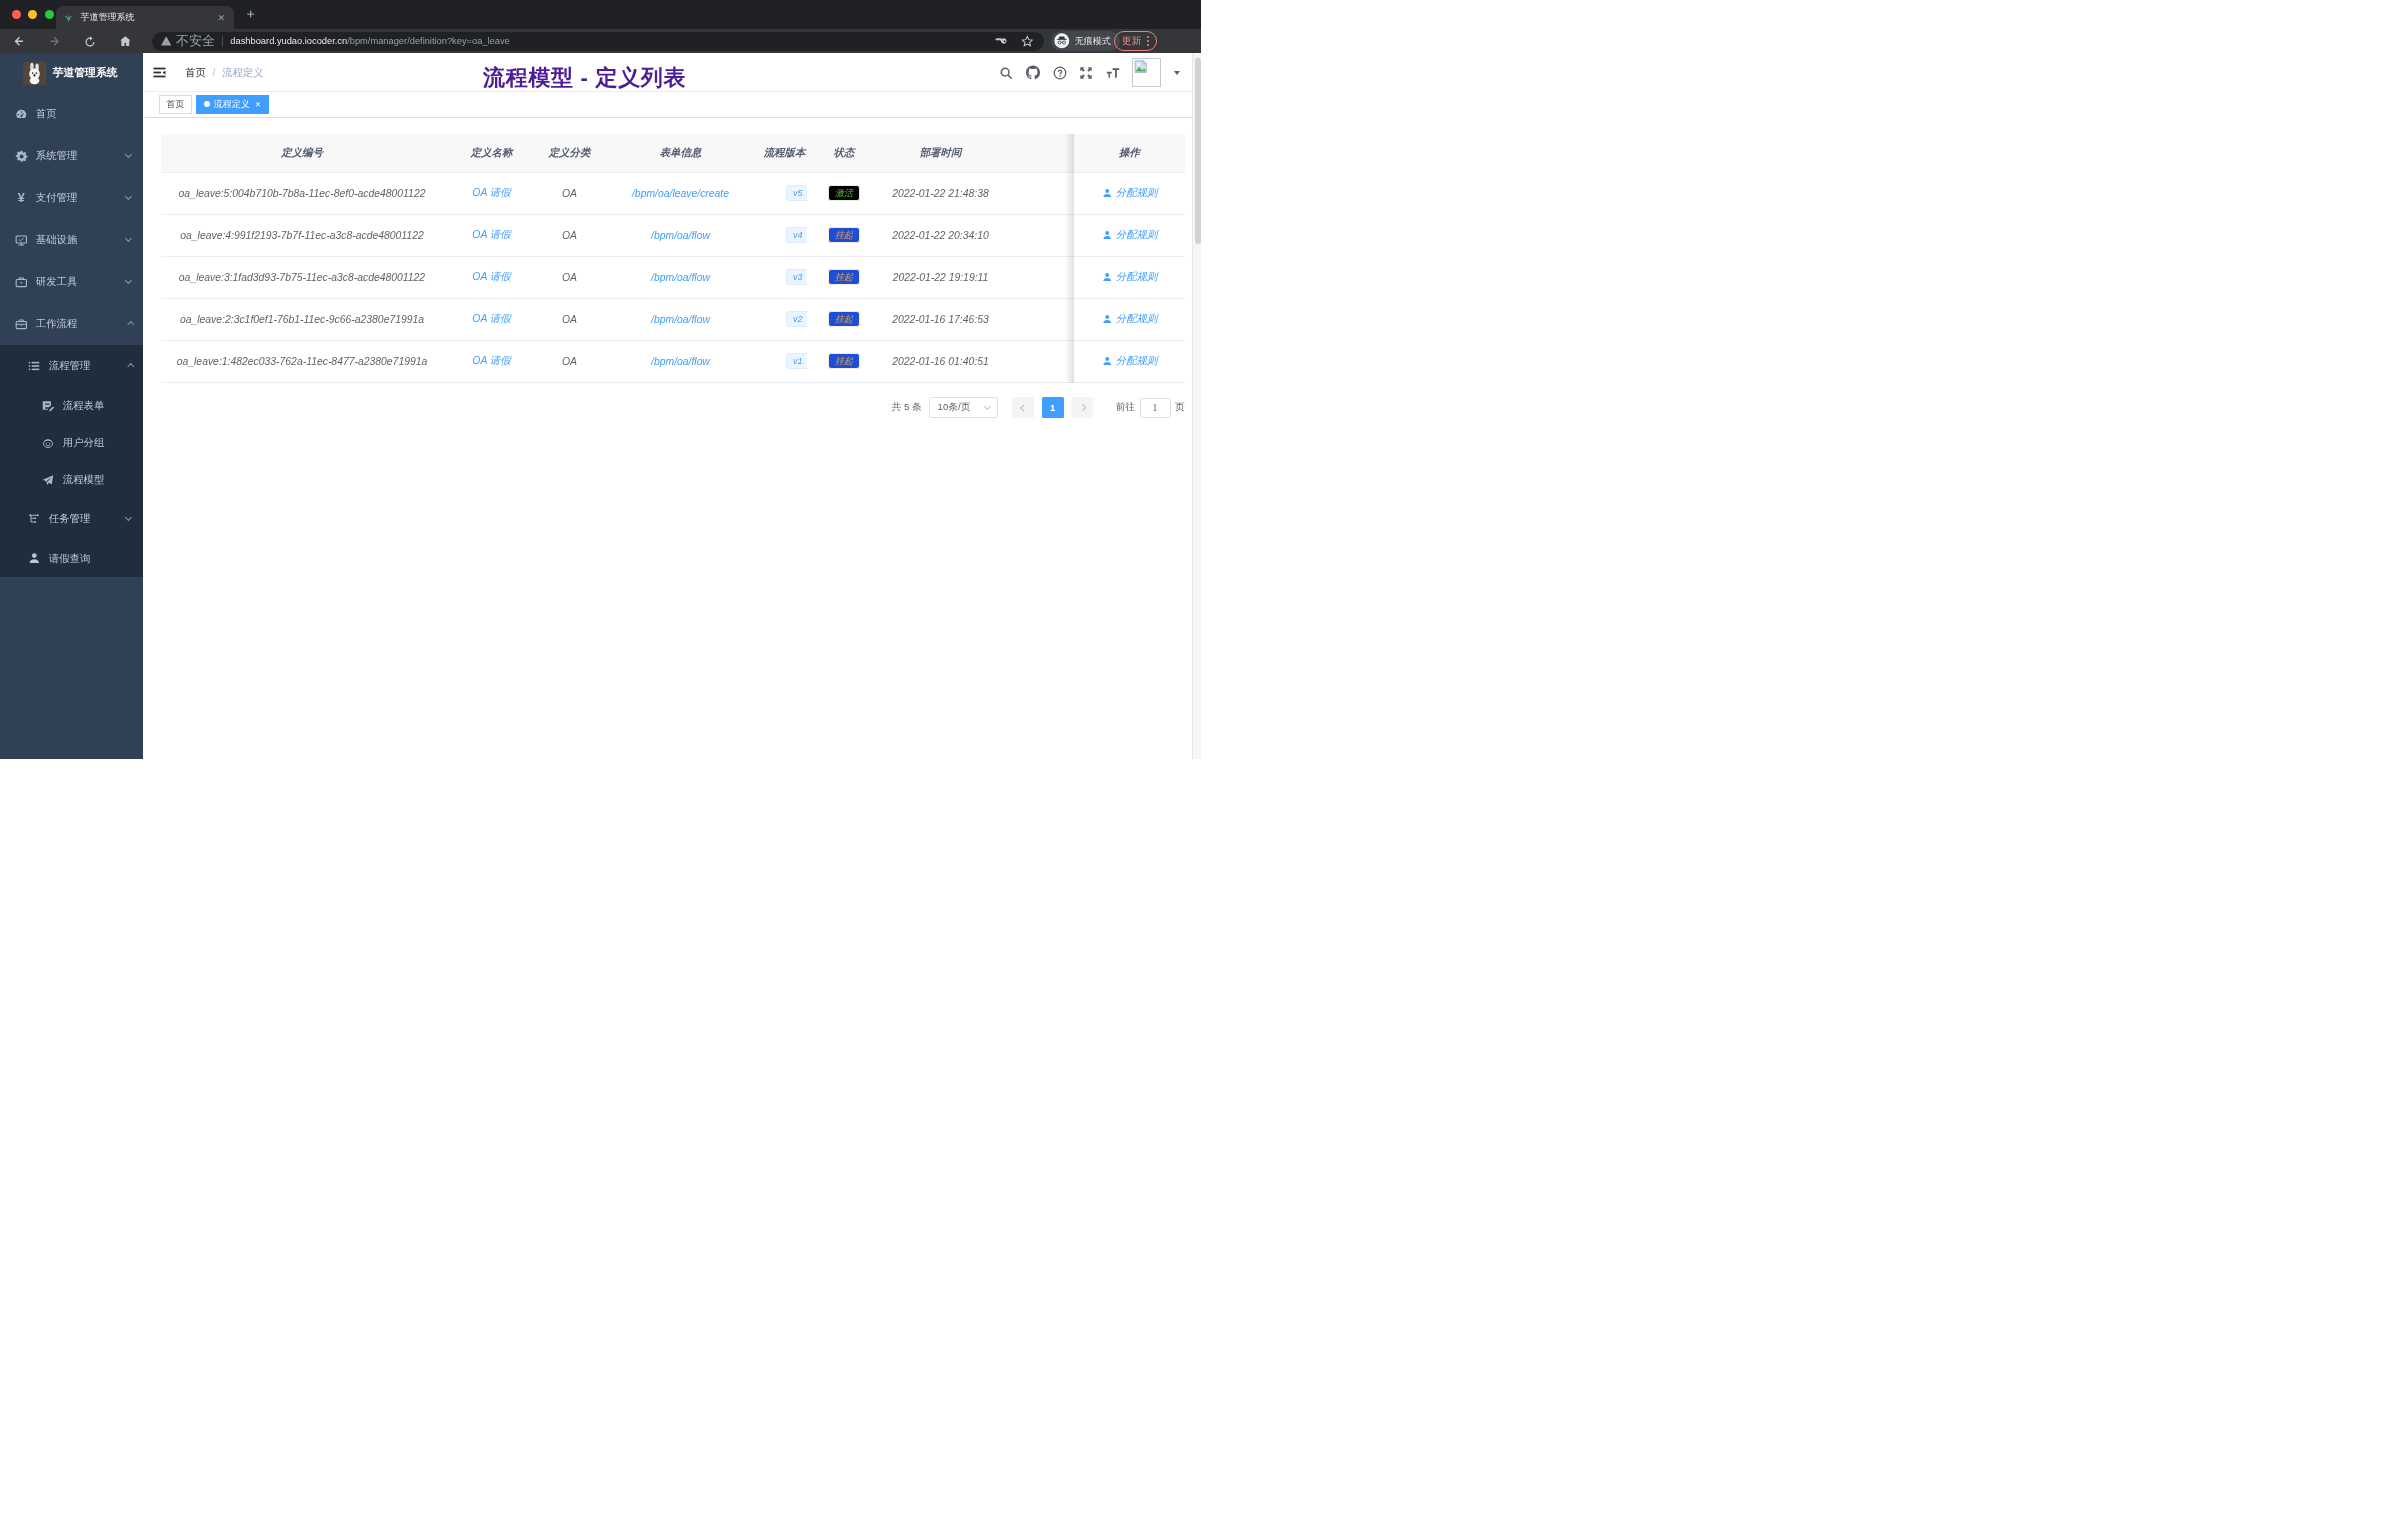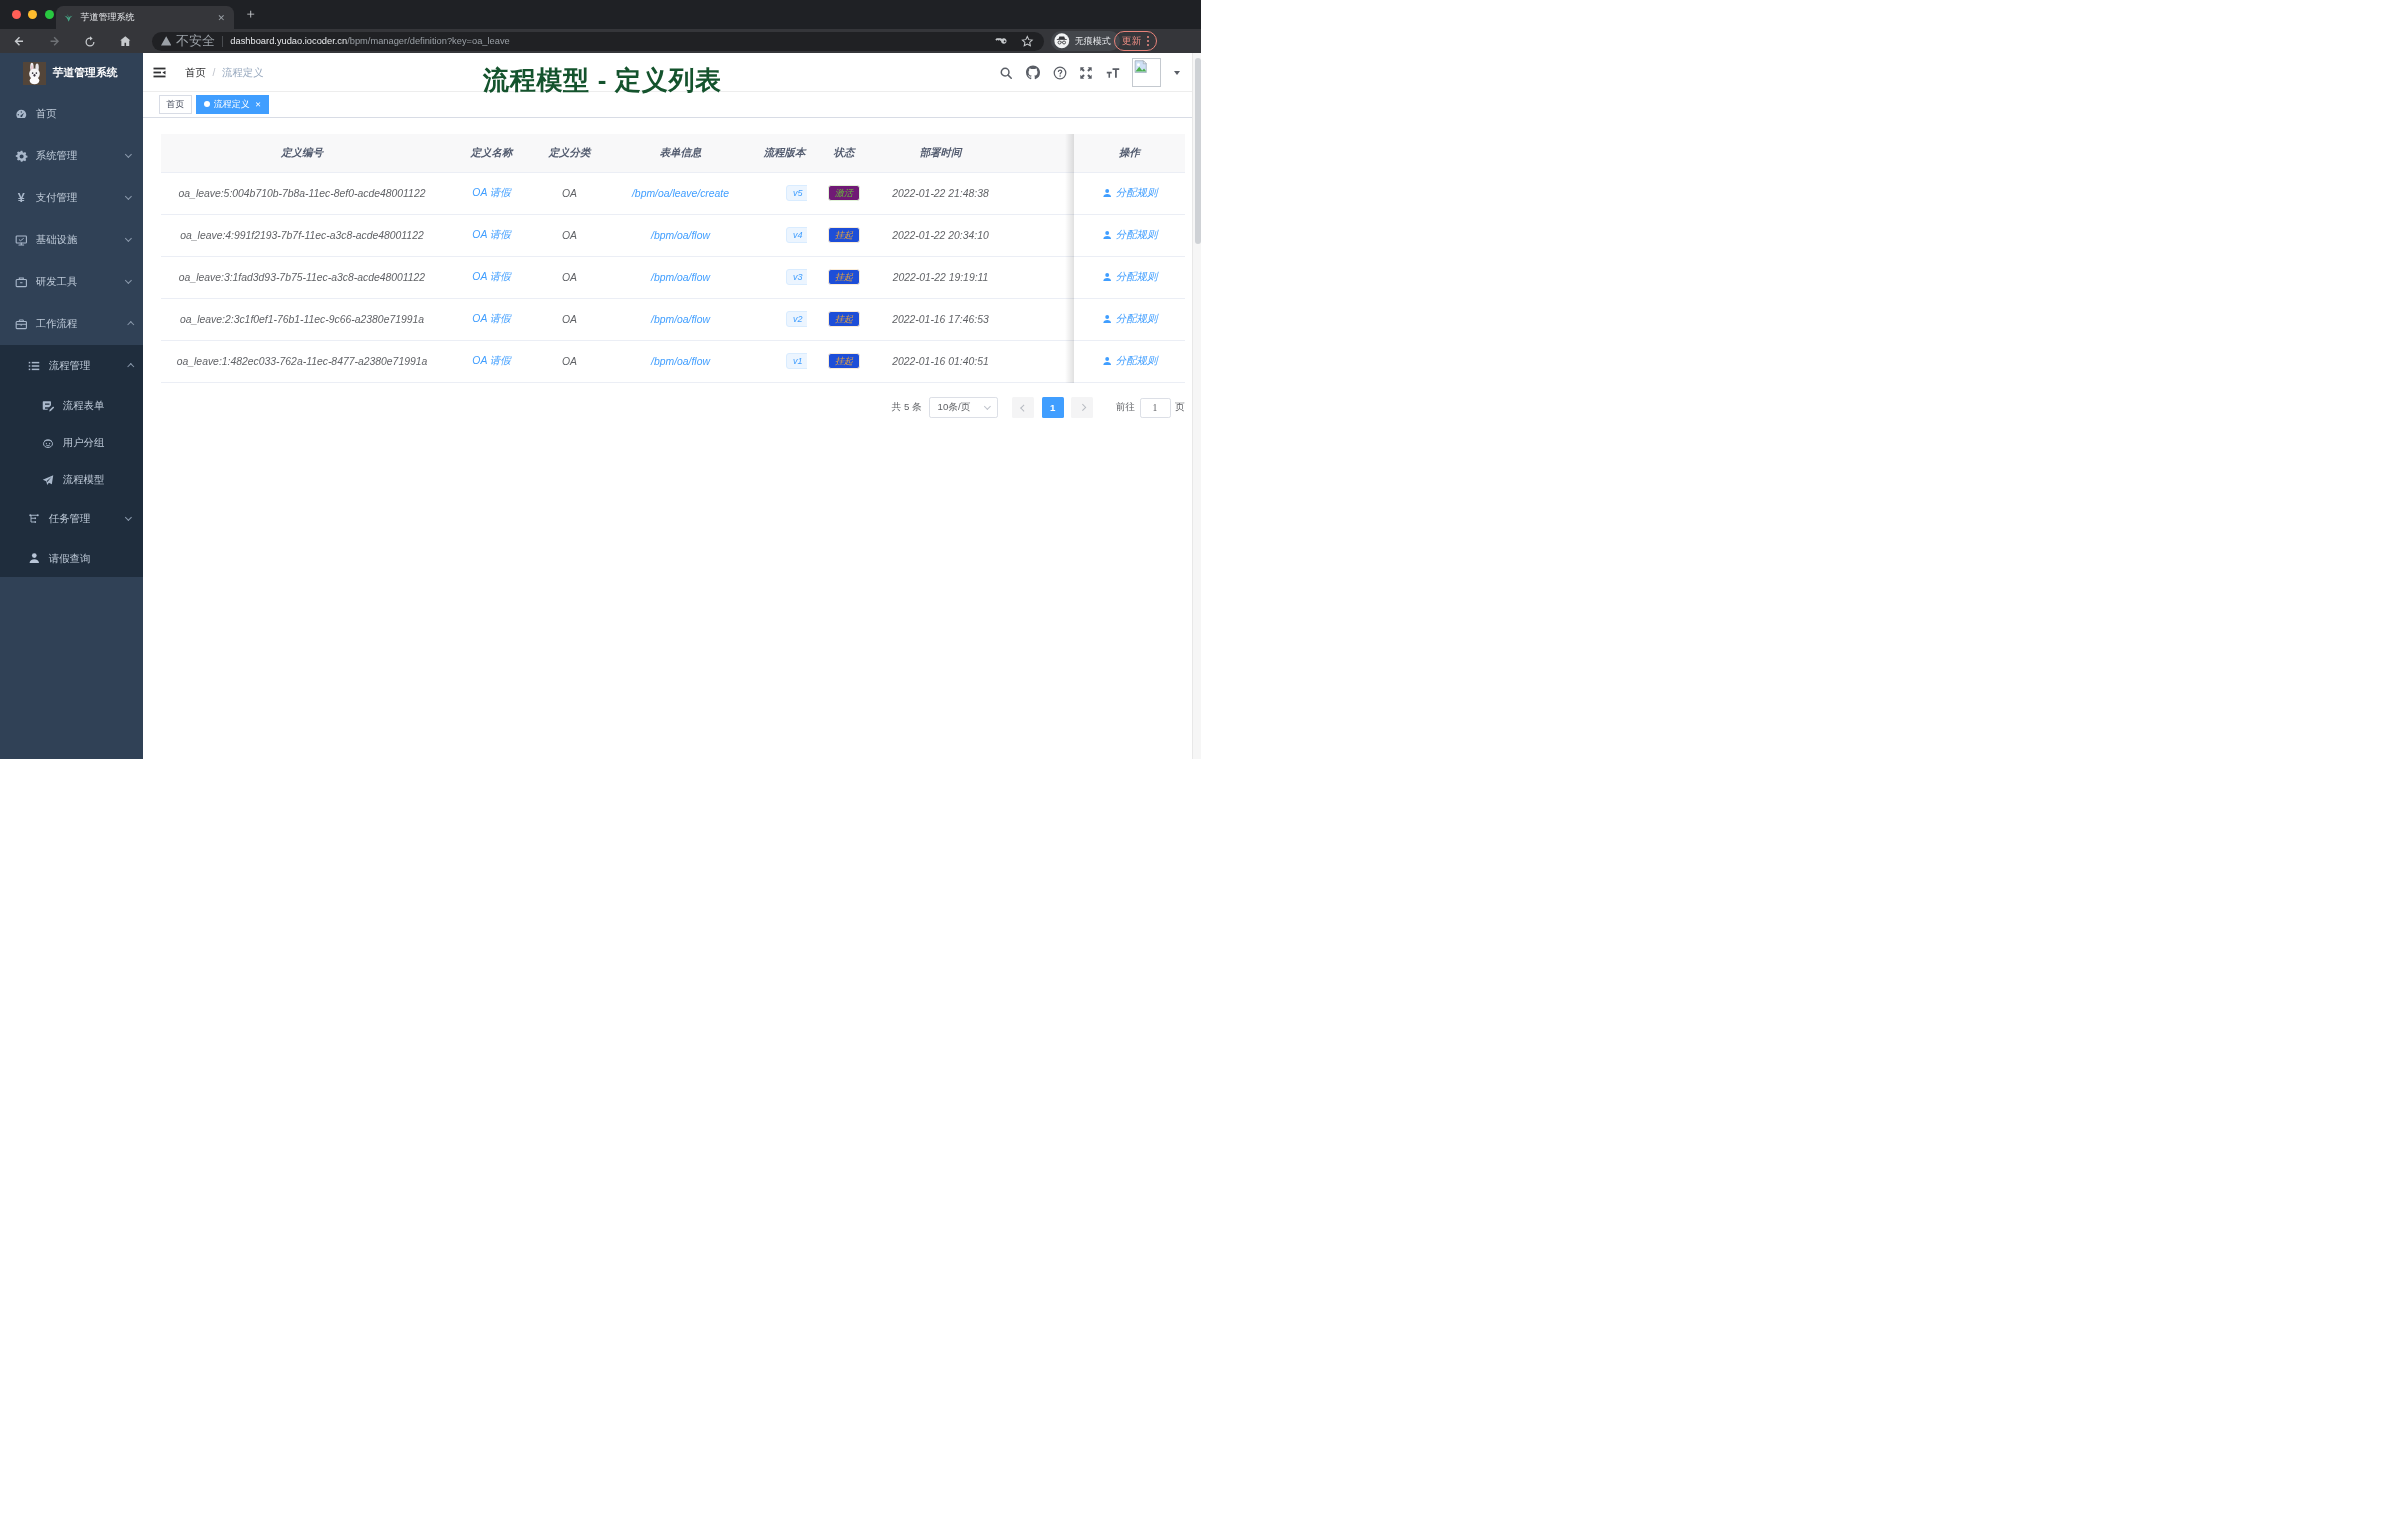--- a/index.html
+++ b/index.html
@@ -68,33 +68,33 @@
   .caret-down { width:0; height:0; border-left:3.7px solid transparent; border-right:3.7px solid transparent; border-top:4.5px solid #5a5e66; }
 
   .tagsbar { position:absolute; top:39px; left:0; right:0; height:26px; background:#fff; border-bottom:0.7px solid #d8dce5;
              display:flex; align-items:center; padding-left:15.6px; gap:4.5px; }
   .vtag { height:19.3px; display:flex; align-items:center; padding:0 6.7px; border:0.7px solid #d8dce5; background:#fff;
           color:#495060; font-size:9px; gap:3.7px; }
   .vtag.active { background:#409eff; border-color:#409eff; color:#fff; }
   .vtag .dot { width:6px; height:6px; border-radius:50%; background:#fff; }
   .vtag .tclose { font-size:7.4px; margin-left:1.5px; }
 
-  .annotation { position:absolute; left:340px; top:10.4px; font-size:26px; font-weight:bold; color:#14532d;
+  .annotation { position:absolute; left:340px; top:10.4px; font-size:22px; font-weight:bold; color:#4c1d95;
                 white-space:nowrap; z-index:20; pointer-events:none; letter-spacing:0.7px; }
 
   
   .table-wrap { position:absolute; left:18px; top:81px; width:1024px; }
   table { width:1024px; table-layout:fixed; border-collapse:collapse;font-style:italic; }
   th { height:38px; background:#f8f8f9; color:#515a6e; font-size:10.4px; font-weight:bold; border-bottom:0.7px solid #ebeef5; text-align:center; }
   td { height:42px; color:#606266; font-size:10.4px; border-bottom:0.7px solid #ebeef5; text-align:center;
        overflow:hidden; white-space:nowrap; background:#fff; }
   .link { color:#409eff; text-decoration:none; }
   .mini-tag { display:inline-block; height:16.3px; line-height:15px; padding:0 6px; font-size:9px; border-radius:3px; border:0.7px solid; }
   .tag-blue { background:#ecf5ff; border-color:#d9ecff; color:#409eff;margin-left:24px; }
-  .tag-success { background:#701a75; border-color:#e1f3d8; color:#67c23a; }
+  .tag-success { background:#000000; border-color:#e1f3d8; color:#67c23a; }
   .tag-warning { background:#1d4ed8; border-color:#faecd8; color:#e6a23c; }
   .op-link { color:#409eff; display:inline-flex; align-items:center; gap:3.7px; text-decoration:none; }
   .fixed-shadow { position:absolute; top:0; right:111px; width:9px; height:249px; pointer-events:none;
                   background:linear-gradient(to left, rgba(0,0,0,0.12), rgba(0,0,0,0)); }
 
   
   .pagination { position:absolute; right:16.3px; top:344px; height:21px; display:flex; align-items:center; font-size:9.7px; color:#606266; }
   .pg-total { margin-right:7.4px; }
   .pg-select { width:69px; height:21px; border:0.7px solid #dcdfe6; border-radius:2.2px; display:flex; align-items:center;
                justify-content:space-between; padding:0 6px 0 7.4px; margin-right:10.4px; color:#606266; }

